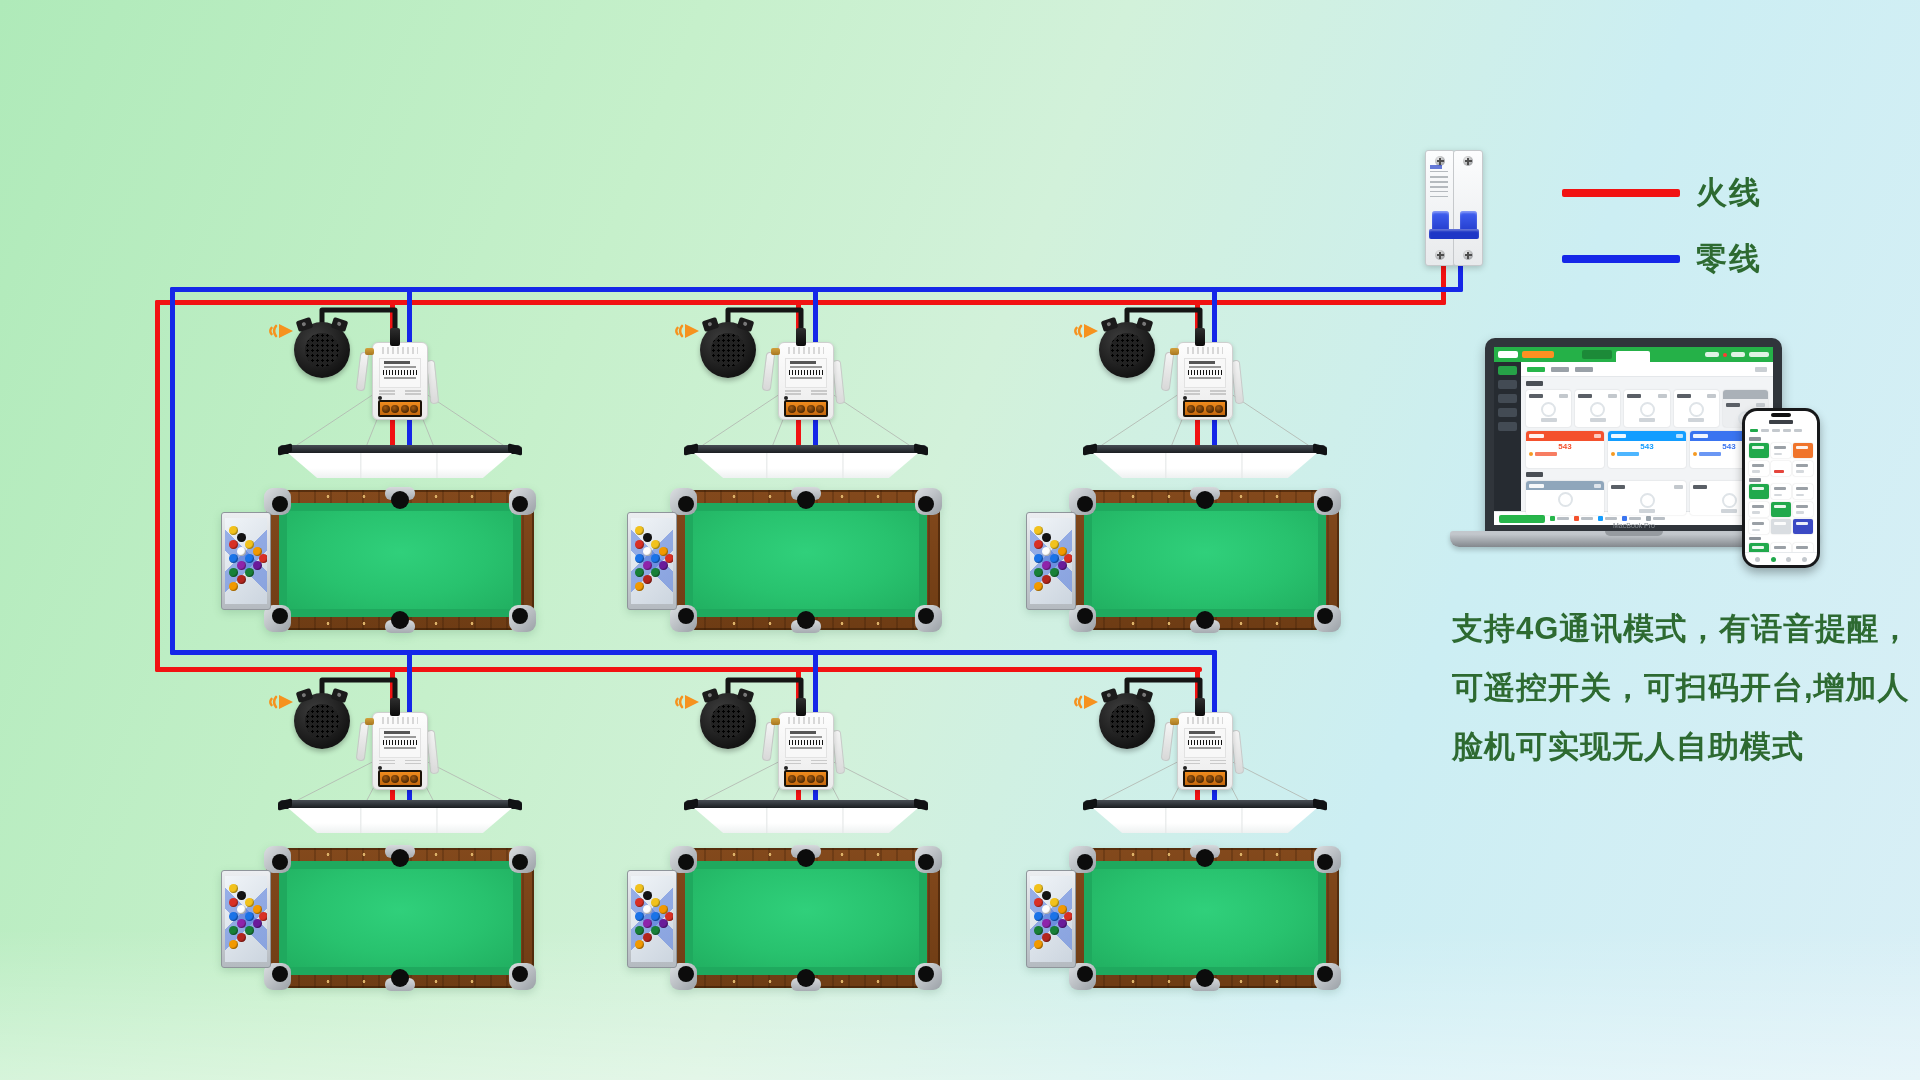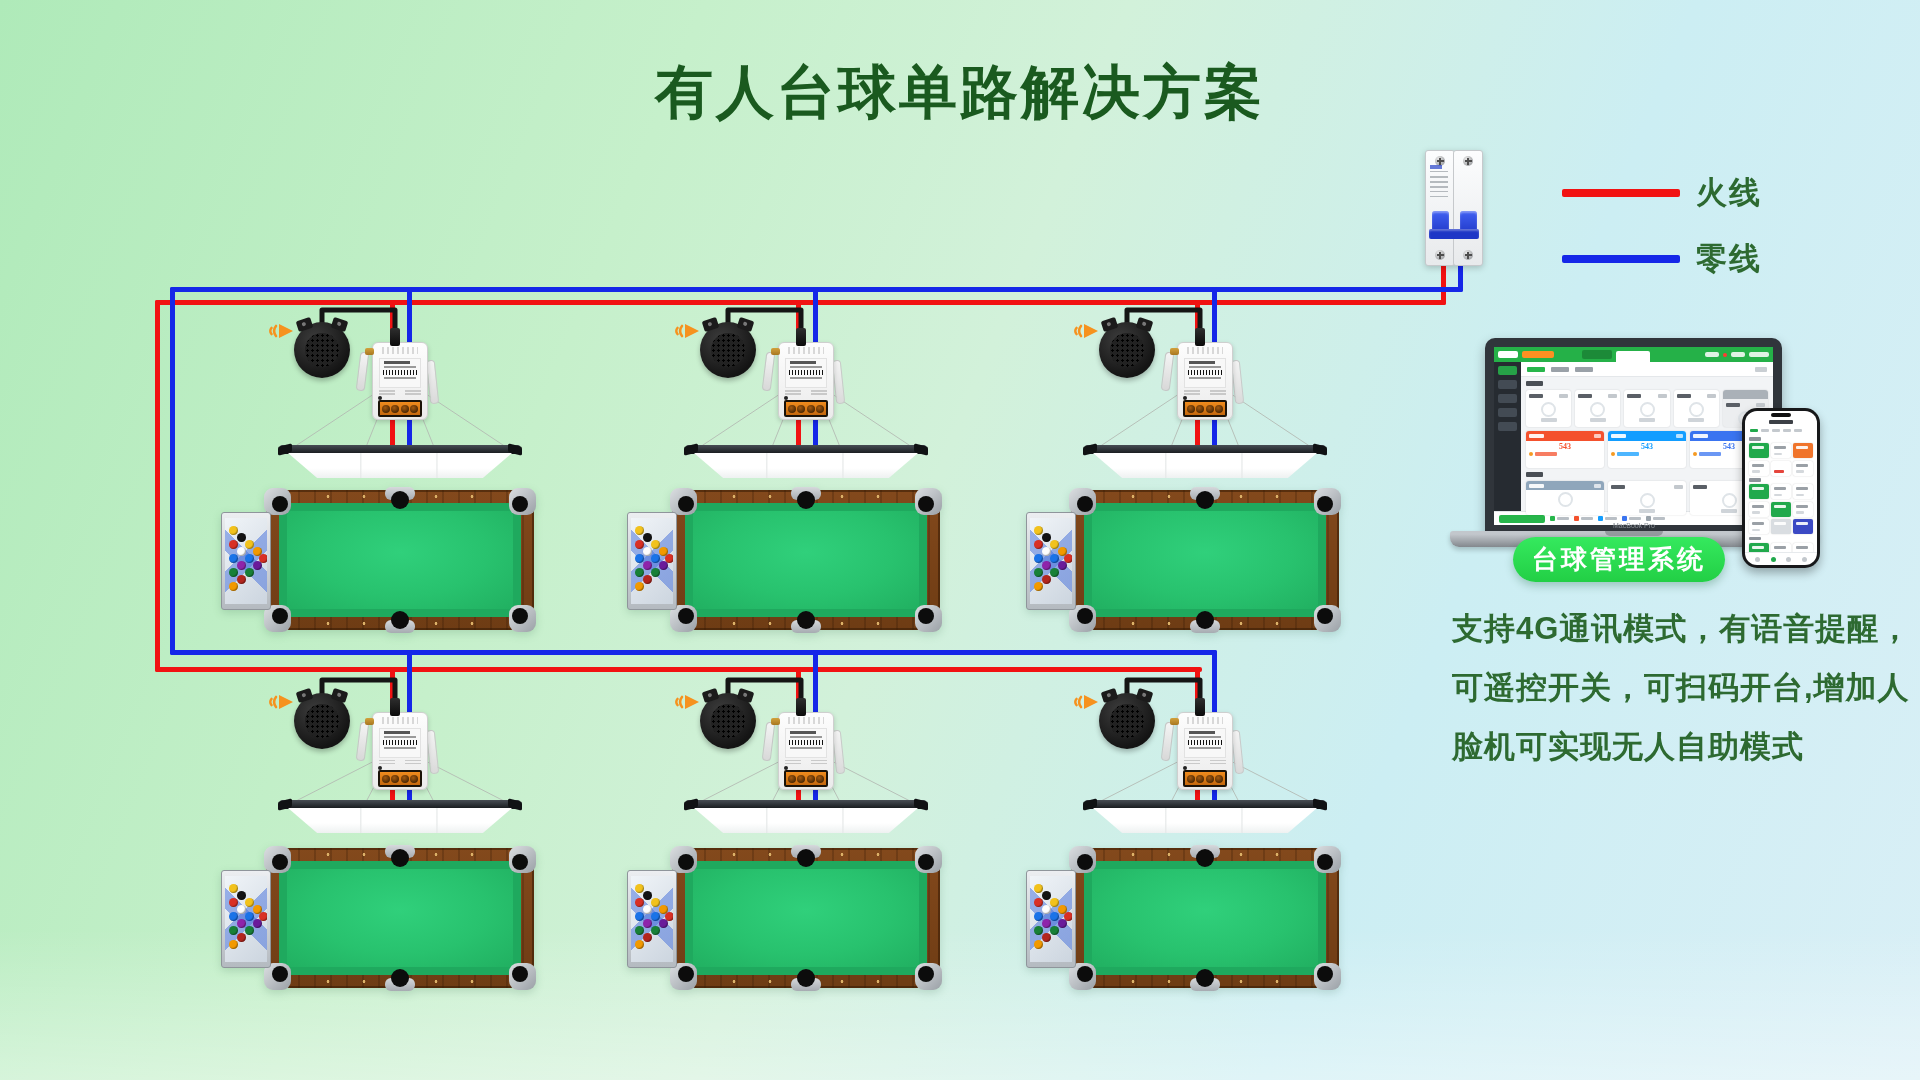--- a/index.html
+++ b/index.html
@@ -131,21 +131,21 @@
       linear-gradient(-45deg,transparent 42%,rgba(80,120,220,.55) 42% 58%,transparent 58%);}
   .ball{position:absolute;width:9px;height:9px;border-radius:50%;box-shadow:inset -1px -1px 1px rgba(0,0,0,.35);}
 
   
   .laptop{left:1450px;top:338px;width:368px;height:212px;}
   .lt-screen{position:absolute;left:35px;top:0;width:297px;height:196px;background:#30353b;
     border-radius:10px 10px 3px 3px;box-shadow:0 5px 12px rgba(0,0,0,.28);}
   .lt-display{position:absolute;left:9px;right:9px;top:9px;bottom:9px;background:#fff;overflow:hidden;display:flex;flex-direction:column;}
   .lt-head{height:15px;display:flex;align-items:center;gap:4px;padding:0 4px;flex:none;}
   .chip{border-radius:2px;flex:none;}
-  .lt-body{flex:1;display:flex;min-height:0;font-family:Liberation Serif, serif;}
+  .lt-body{flex:1;display:flex;min-height:0;}
   .lt-side{width:27px;flex:none;display:flex;flex-direction:column;gap:5px;padding-top:4px;align-items:center;}
   .lt-side i{display:block;width:19px;height:9px;border-radius:2px;background:#49515b;opacity:.85;}
   .lt-main{flex:1;background:#f2f4f6;display:flex;flex-direction:column;min-width:0;}
   .lt-tabs{height:14px;background:#fff;border-bottom:1px solid #e4e7ea;display:flex;gap:6px;align-items:center;padding:0 6px;flex:none;}
   .lt-cont{flex:1;padding:4px 5px;display:flex;flex-direction:column;gap:4px;}
   .sec{width:17px;height:5px;background:#4a4f55;border-radius:1px;flex:none;}
   .crow{display:flex;gap:4px;flex:none;}
   .card{flex:1;background:#fff;border-radius:3px;box-shadow:0 0 2px rgba(0,0,0,.14);position:relative;overflow:hidden;}
   .card .hd{height:8px;margin:2px 3px 0;display:flex;justify-content:space-between;align-items:center;}
   .card .hd i{width:14px;height:4px;background:#5a5f66;border-radius:1px;}
@@ -193,21 +193,20 @@
   .ph-nav b:nth-child(2){background:#21a94c;}
 
   .badge{left:1513px;top:537px;width:212px;height:45px;border-radius:24px;background:#2be14f;
     background:linear-gradient(#35e95e,#22cf45);display:flex;align-items:center;justify-content:center;
     color:#fff;font-size:26px;font-weight:800;letter-spacing:3px;box-shadow:0 4px 8px rgba(0,80,30,.25);}
 </style>
 </head>
 <body>
 
 <div id="stage">
-  <div class="abs title">有人台球单路解决方案</div>
 
   <div id="wiring" class="abs" style="inset:0">
       <div class="wire v" style="left: 1441px; top: 263px; width: 5px; height: 42px; background: rgb(241, 18, 18);"></div>
       <div class="wire v" style="left: 1458px; top: 263px; width: 5px; height: 29px; background: rgb(21, 39, 232);"></div>
       <div class="wire h" style="left: 170px; top: 287px; width: 1293px; height: 5px; background: rgb(21, 39, 232);"></div>
       <div class="wire h" style="left: 155px; top: 300px; width: 1291px; height: 5px; background: rgb(241, 18, 18);"></div>
       <div class="wire v" style="left: 170px; top: 287px; width: 5px; height: 368px; background: rgb(21, 39, 232);"></div>
       <div class="wire v" style="left: 155px; top: 300px; width: 5px; height: 372px; background: rgb(241, 18, 18);"></div>
       <div class="wire h" style="left: 170px; top: 650px; width: 1047px; height: 5px; background: rgb(21, 39, 232);"></div>
       <div class="wire h" style="left: 155px; top: 667px; width: 1047px; height: 5px; background: rgb(241, 18, 18);"></div>
@@ -977,20 +976,19 @@
         </div>
         <div class="ph-nav">
           <b></b>
           <b></b>
           <b></b>
           <b></b>
         </div>
       </div>
   </div>
 
-  <div class="abs badge">台球管理系统</div>
 
   <div class="abs desc">
     <p>支持4G通讯模式，有语音提醒，</p>
     <p>可遥控开关，可扫码开台,增加人</p>
     <p>脸机可实现无人自助模式</p>
   </div>
 </div>
 
 </body></html>

